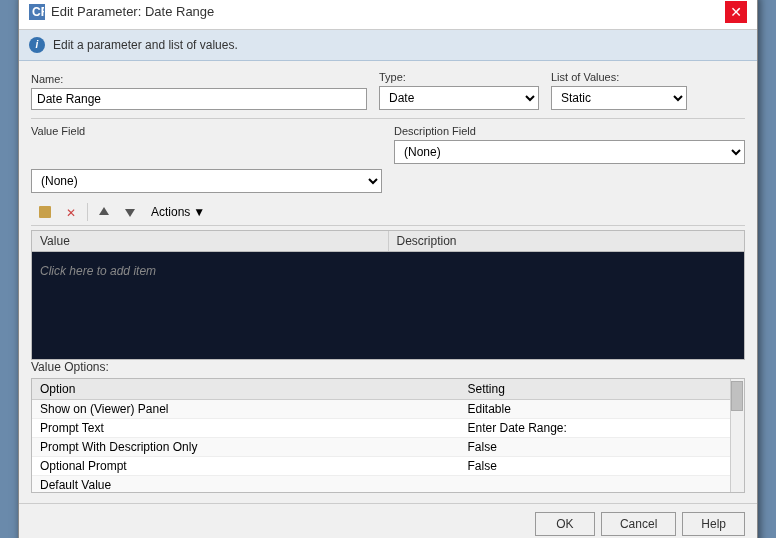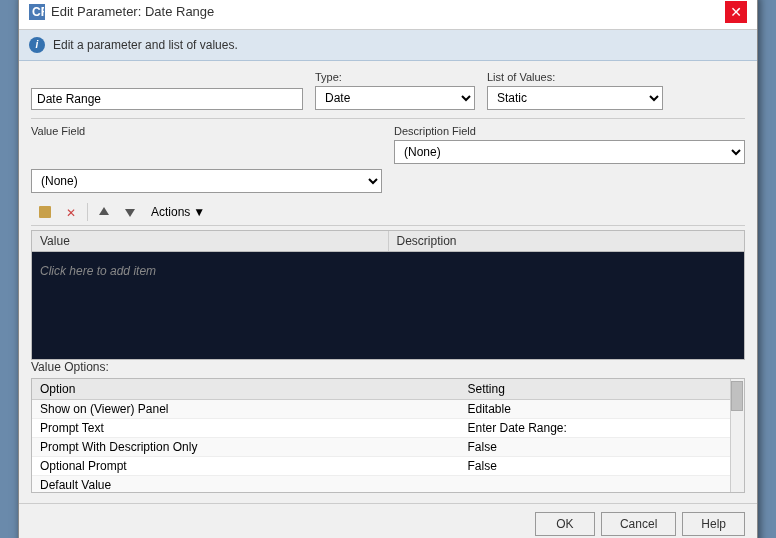--- a/index.html
+++ b/index.html
@@ -10,23 +10,23 @@
     .title-text { font-size: 13px; font-weight: normal; color: #333; }
     .close-btn { background: #e81123; color: white; border: none; width: 22px; height: 22px; font-size: 14px; cursor: pointer; display: flex; align-items: center; justify-content: center; }
     .info-bar { background: #dce6f0; border-bottom: 1px solid #b0c4d8; padding: 7px 10px; display: flex; align-items: center; gap: 8px; color: #333; }
     .info-icon { width: 16px; height: 16px; background: #3572b0; color: white; border-radius: 50%; display: flex; align-items: center; justify-content: center; font-style: italic; font-weight: bold; font-size: 10px; flex-shrink: 0; }
     .content { padding: 10px 12px; }
     .row { display: flex; gap: 12px; margin-bottom: 8px; align-items: flex-end; }
     .field-group { display: flex; flex-direction: column; gap: 3px; }
     .field-group label { color: #333; font-size: 11px; }
     .field-group input[type=text] { border: 1px solid #999; background: white; padding: 3px 5px; font-size: 12px; }
     .field-group select { border: 1px solid #999; background: white; padding: 3px 5px; font-size: 12px; appearance: auto; }
-    .name-field input { width: 272px; }
+    .name-field input { width: 336px; }
     .type-field select { width: 160px; }
-    .list-field select { width: 176px; }
+    .list-field select { width: 136px; }
     .divider { border-top: 1px solid #ccc; margin: 6px 0; }
     .value-desc-row { display: flex; gap: 12px; margin-bottom: 6px; }
     .value-desc-row .field-group:first-child { flex: 1; gap: 32px; }
     .value-desc-row .field-group:last-child { flex: 1; }
     .value-desc-row select { width: 100%; }
     .toolbar { display: flex; align-items: center; gap: 2px; margin-bottom: 4px; padding: 2px; border-bottom: 1px solid #ccc; }
     .toolbar-btn { background: transparent; border: 1px solid transparent; padding: 2px 4px; cursor: pointer; font-size: 14px; display: flex; align-items: center; justify-content: center; width: 24px; height: 22px; }
     .toolbar-sep { width: 1px; height: 18px; background: #ccc; margin: 0 2px; }
     .actions-btn { background: transparent; border: 1px solid transparent; padding: 2px 6px; cursor: pointer; display: flex; align-items: center; gap: 3px; height: 22px; font-size: 12px; }
     .table-area { border: 1px solid #bbb; background: #0f172a; height: 130px; overflow-y: auto; }
@@ -68,20 +68,21 @@
 
   <div class="info-bar">
     <div class="info-icon">i</div>
     <span>Edit a parameter and list of values.</span>
   </div>
 
   <div class="content">
 
     <div class="row">
       <div class="field-group name-field">
+        <label>Name:</label>
         <input type="text" value="Date Range" style="">
       </div>
       <div class="field-group type-field">
         <label>Type:</label>
         <select>
           <option>Date</option>
           <option>String</option>
           <option>Number</option>
           <option>Boolean</option>
         </select>

